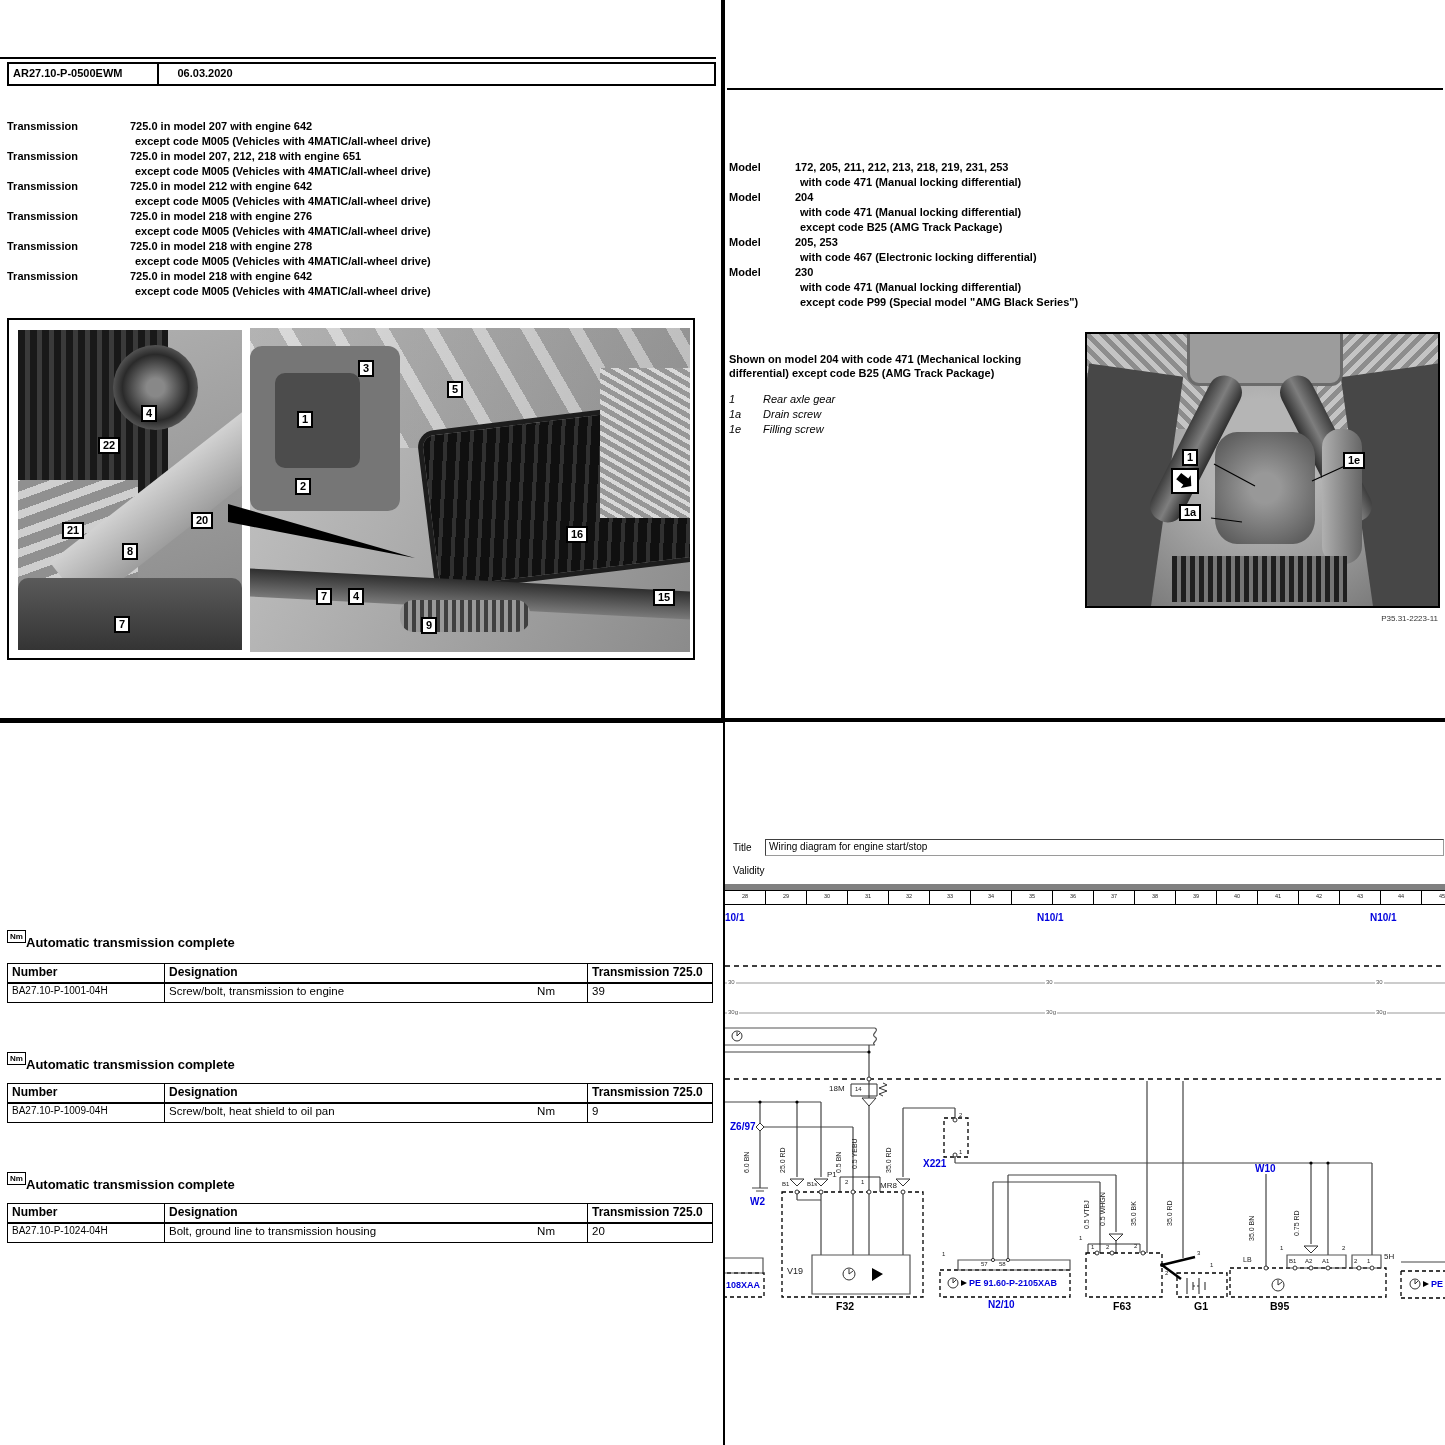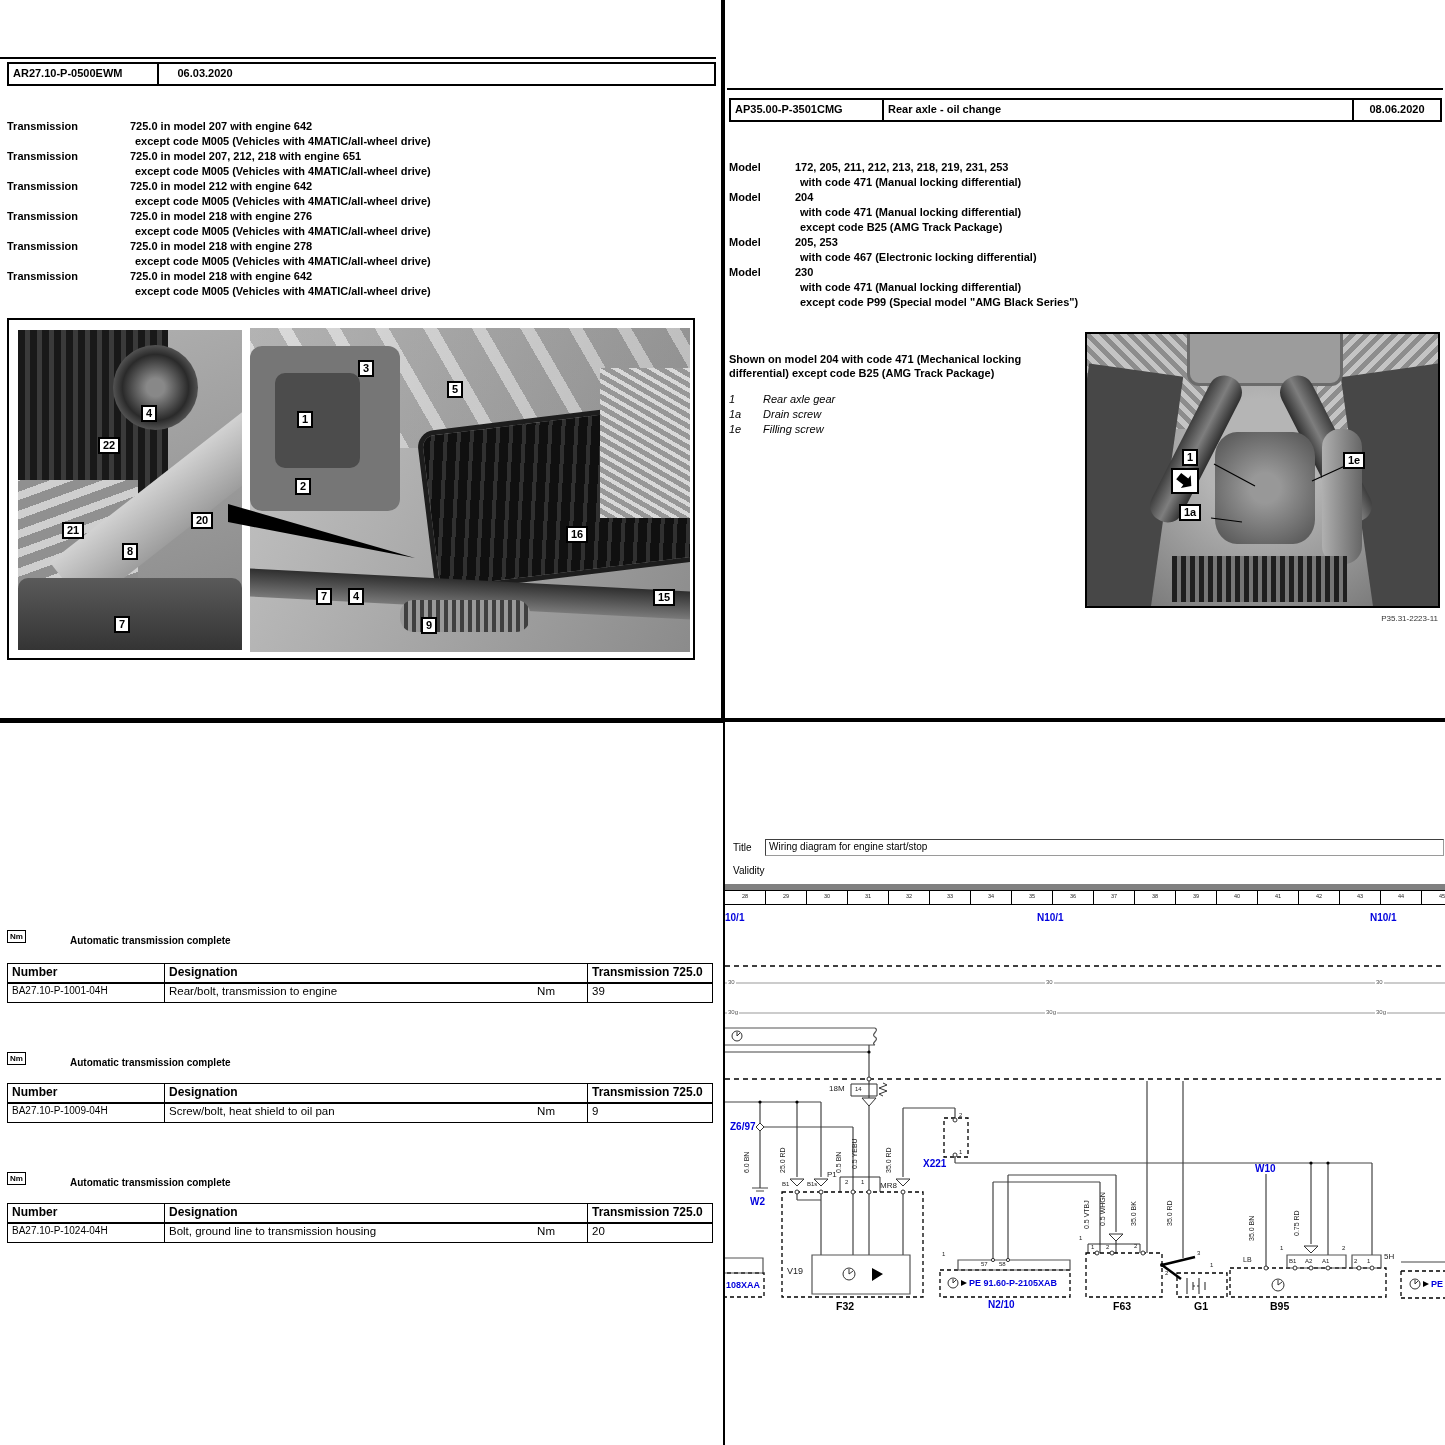--- a/index.html
+++ b/index.html
@@ -23,21 +23,21 @@
   .pframe{position:absolute;border:2px solid #000;background:#fff;}
   .pimg{position:absolute;overflow:hidden;}
   .co{position:absolute;background:#fff;border:2px solid #000;font-size:11px;font-weight:bold;
       line-height:13px;padding:0 3px;color:#000;}
   .legend{position:absolute;font-size:11px;font-style:italic;line-height:15px;}
   .legend .lk{display:inline-block;width:31px;font-style:italic;}
   .note{position:absolute;font-size:11px;font-weight:bold;line-height:14px;}
   .cap{position:absolute;font-size:8px;color:#333;}
   
   .nmic{position:absolute;border:1px solid #000;font-size:8px;font-weight:bold;padding:0 2px;line-height:11px;background:#fff;}
-  .sect{position:absolute;font-size:10px;font-weight:bold;margin-left:44px;}
+  .sect{position:absolute;font-size:13px;font-weight:bold;}
   .ttab{position:absolute;border:1px solid #000;display:flex;flex-direction:column;background:#fff;}
   .trow{display:flex;height:18px;}
   .trow.hd{border-bottom:2px solid #000;font-weight:bold;font-size:12px;}
   .trow.dt{font-size:11.5px;}
   .tc1{width:148px;border-right:1px solid #000;padding:1px 4px 0;}
   .tc2{flex:1;border-right:1px solid #000;padding:1px 4px 0;display:flex;}
   .tc3{width:116px;padding:1px 4px 0;}
   .trow.dt .tc1{font-size:10px;}
   .unit-r{margin-left:auto;padding-right:28px;}
   
@@ -163,25 +163,20 @@
       <div class="co" style="left:557px;top:206px;">16</div>
       <div class="co" style="left:307px;top:268px;">7</div>
       <div class="co" style="left:339px;top:268px;">4</div>
       <div class="co" style="left:412px;top:297px;">9</div>
       <div class="co" style="left:644px;top:269px;">15</div>
     </div>
   </div>
 
   <div class="q" style="left:725px;top:0;width:720px;height:718px;">
     <div class="rule" style="left:2px;top:88px;width:716px;height:2px;"></div>
-    <div class="dochead" style="left:4px;top:98px;width:709px;">
-      <div class="dh1" style="width:143px;">AP35.00-P-3501CMG</div>
-      <div class="dh2">Rear axle - oil change</div>
-      <div class="dh3" style="width:78px;">08.06.2020</div>
-    </div>
 
     <div class="lst" style="left:4px;top:160px;width:650px;">
 
         <div class="drow">
           <span class="dlab" style="width:66px;">Model</span>
           <span class="dval">
             <span>172, 205, 211, 212, 213, 218, 219, 231, 253</span>
             <span class="ind">with code 471 (Manual locking differential)</span>
 
           </span>
@@ -274,21 +269,21 @@
     <div class="sect" style="left:26px;top:212px;">Automatic transmission complete</div>
     <div class="ttab" style="left:7px;top:240px;width:704px;">
       <div class="trow hd">
         <div class="tc1">Number</div>
         <div class="tc2">Designation</div>
         <div class="tc3">Transmission 725.0</div>
       </div>
       <div class="trow dt">
         <div class="tc1">BA27.10-P-1001-04H</div>
         <div class="tc2">
-          <span>Rear/bolt, transmission to engine</span>
+          <span>Screw/bolt, transmission to engine</span>
           <span class="unit-r">Nm</span>
         </div>
         <div class="tc3">39</div>
       </div>
     </div>
 
     <div class="nmic" style="left:7px;top:329px;">Nm</div>
     <div class="sect" style="left:26px;top:334px;">Automatic transmission complete</div>
     <div class="ttab" style="left:7px;top:360px;width:704px;">
       <div class="trow hd">

